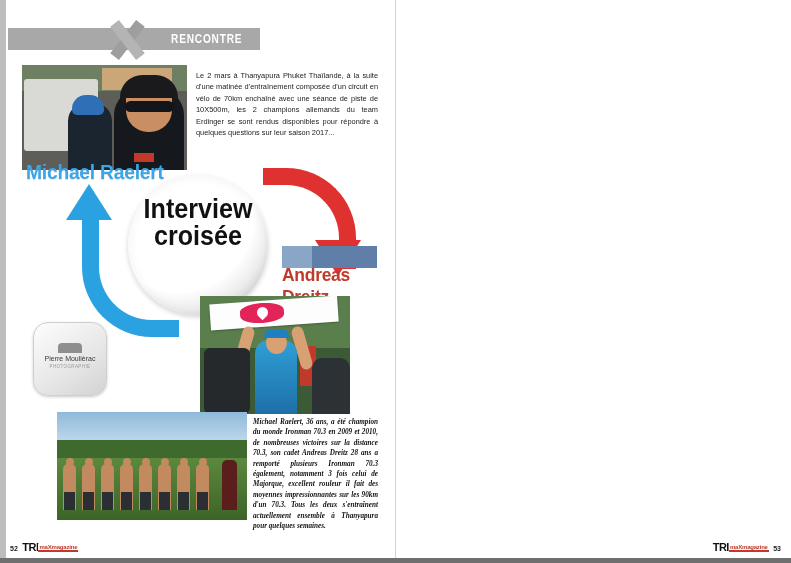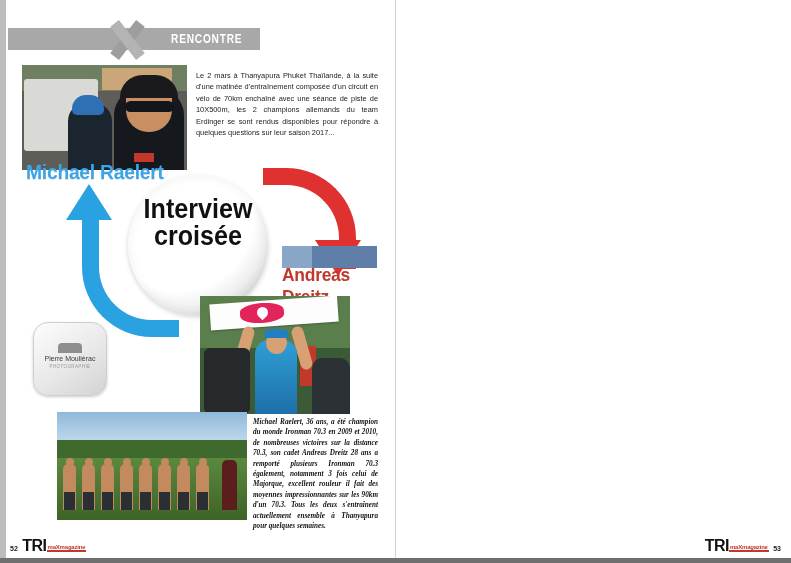--- a/index.html
+++ b/index.html
@@ -153,21 +153,21 @@
   .caption{
     position:absolute;left:253px;top:417px;width:125px;
     font-family:"Liberation Serif",serif;font-style:italic;font-weight:bold;
     font-size:7.2px;line-height:10.4px;color:#111;text-align:justify;
   }
 
   
   .foot{position:absolute;bottom:8px;font-family:"Liberation Sans",sans-serif;}
   .foot-num{font-size:7px;color:#222;font-weight:bold;}
   .logo{display:inline-block;}
-  .logo .tri{font-family:"Liberation Sans",sans-serif;font-weight:bold;font-size:16px;color:#111;letter-spacing:-.5px;}
+  .logo .tri{font-family:"Liberation Sans",sans-serif;font-weight:bold;font-size:11px;color:#111;letter-spacing:-.5px;}
   .logo .max{display:inline-block;background:#fff;color:#c0392b;font-size:6px;font-weight:bold;
     border-bottom:2px solid #c0392b;padding:0 1px;vertical-align:2px;letter-spacing:-.2px;}
   .foot-left{left:10px;}
   .foot-right{right:10px;}
 </style>
 </head>
 <body>
 
 <div class="spread">
 

